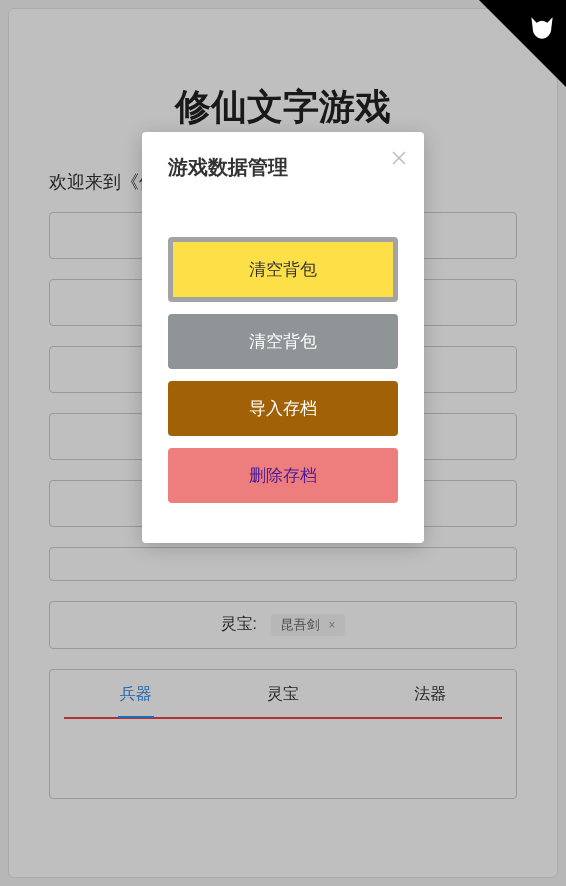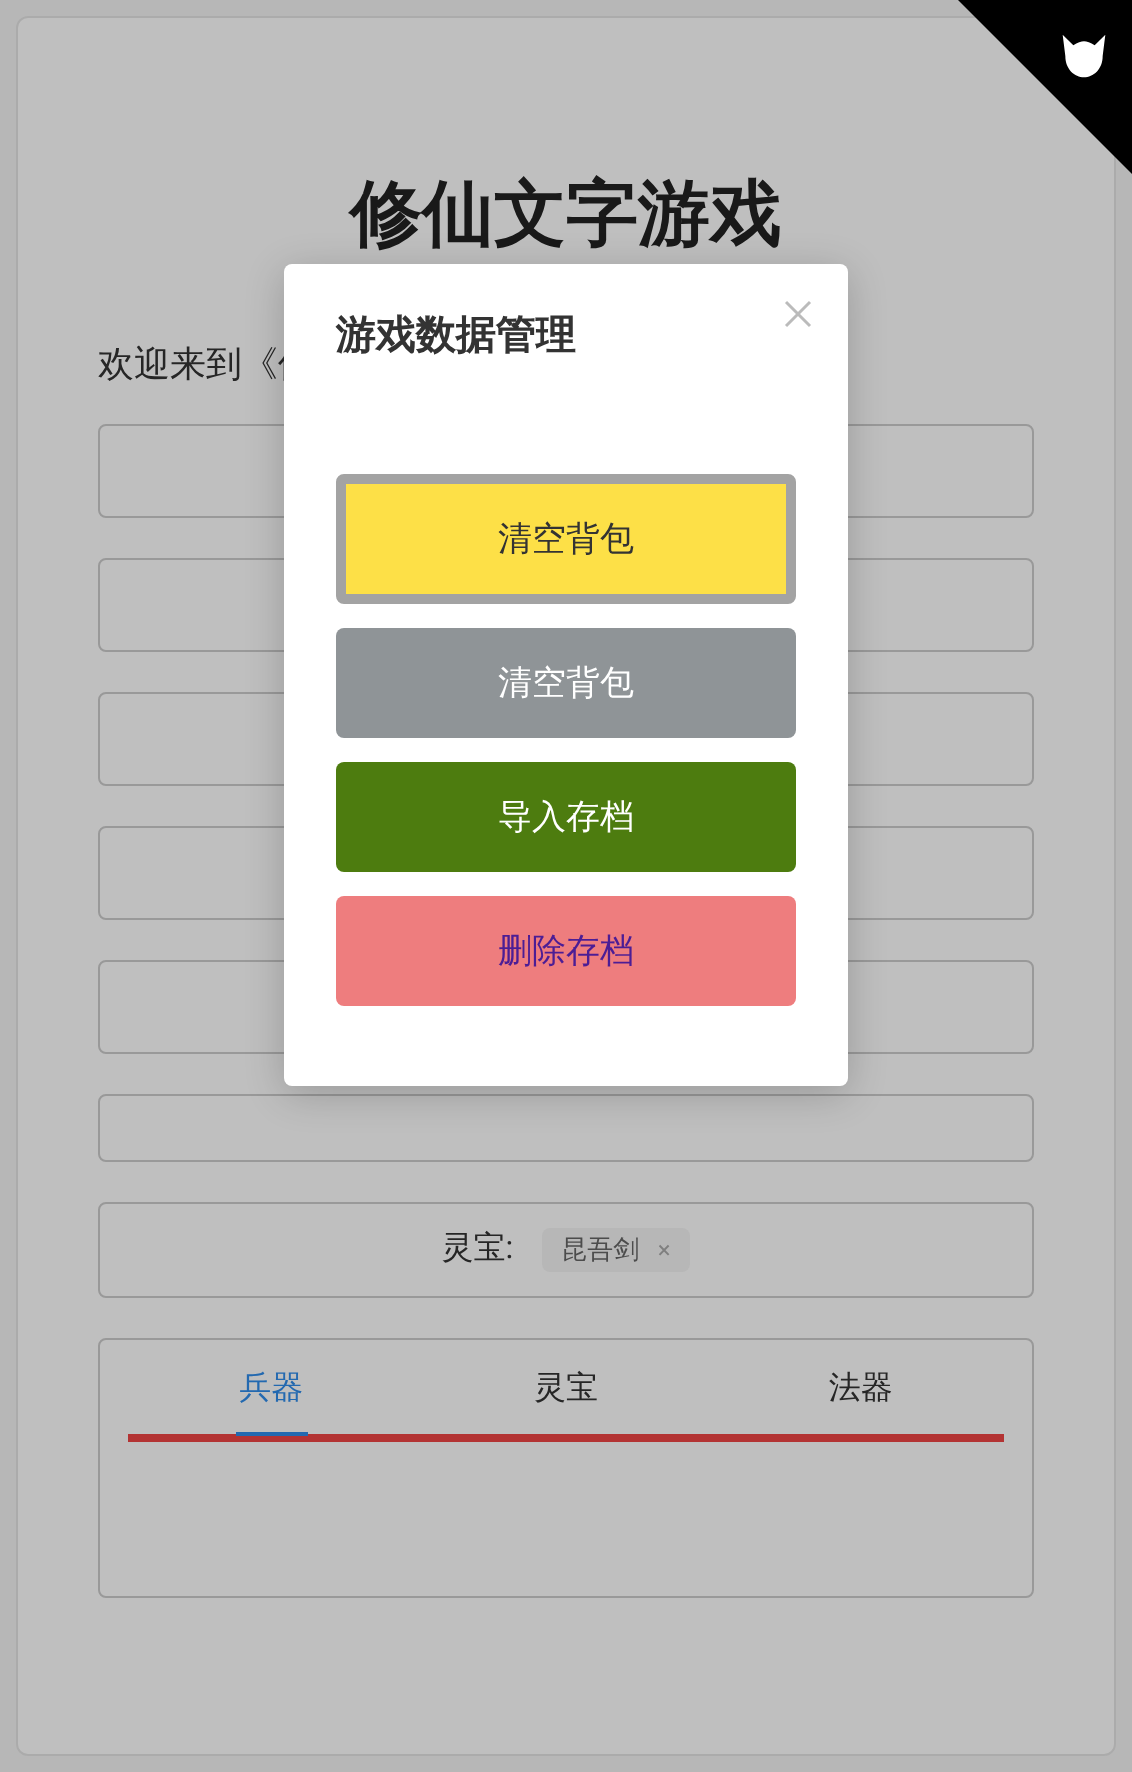--- a/index.html
+++ b/index.html
@@ -62,21 +62,21 @@
       font-size: 12px;
     }
     .tabs {
       border: 1px solid #ccc;
       border-radius: 4px;
       margin: 0 40px 20px;
       height: 130px;
     }
     .tab-row {
       display: flex;
-      border-bottom: 4px solid #ef4444;
+      border-bottom: 2px solid #ef4444;
       padding: 0 14px;
       margin: 0 14px;
       gap: 32px;
     }
     .tab {
       flex: 1;
       text-align: center;
       padding: 14px 0 12px;
       font-size: 16px;
       color: #333;
@@ -188,21 +188,21 @@
     .m-btn.outline {
       background: #fde047;
       border: 5px solid #a3a3a3;
       color: #333;
     }
     .m-btn.gray {
       background: #8f9497;
       color: #fff;
     }
     .m-btn.orange {
-      background: #4d7c0f;
+      background: #a16207;
       color: #fff;
     }
     .m-btn.red {
       background: #ee7d7e;
       color: #4c1d95;
     }
   </style>
 </head>
 <body>
 

